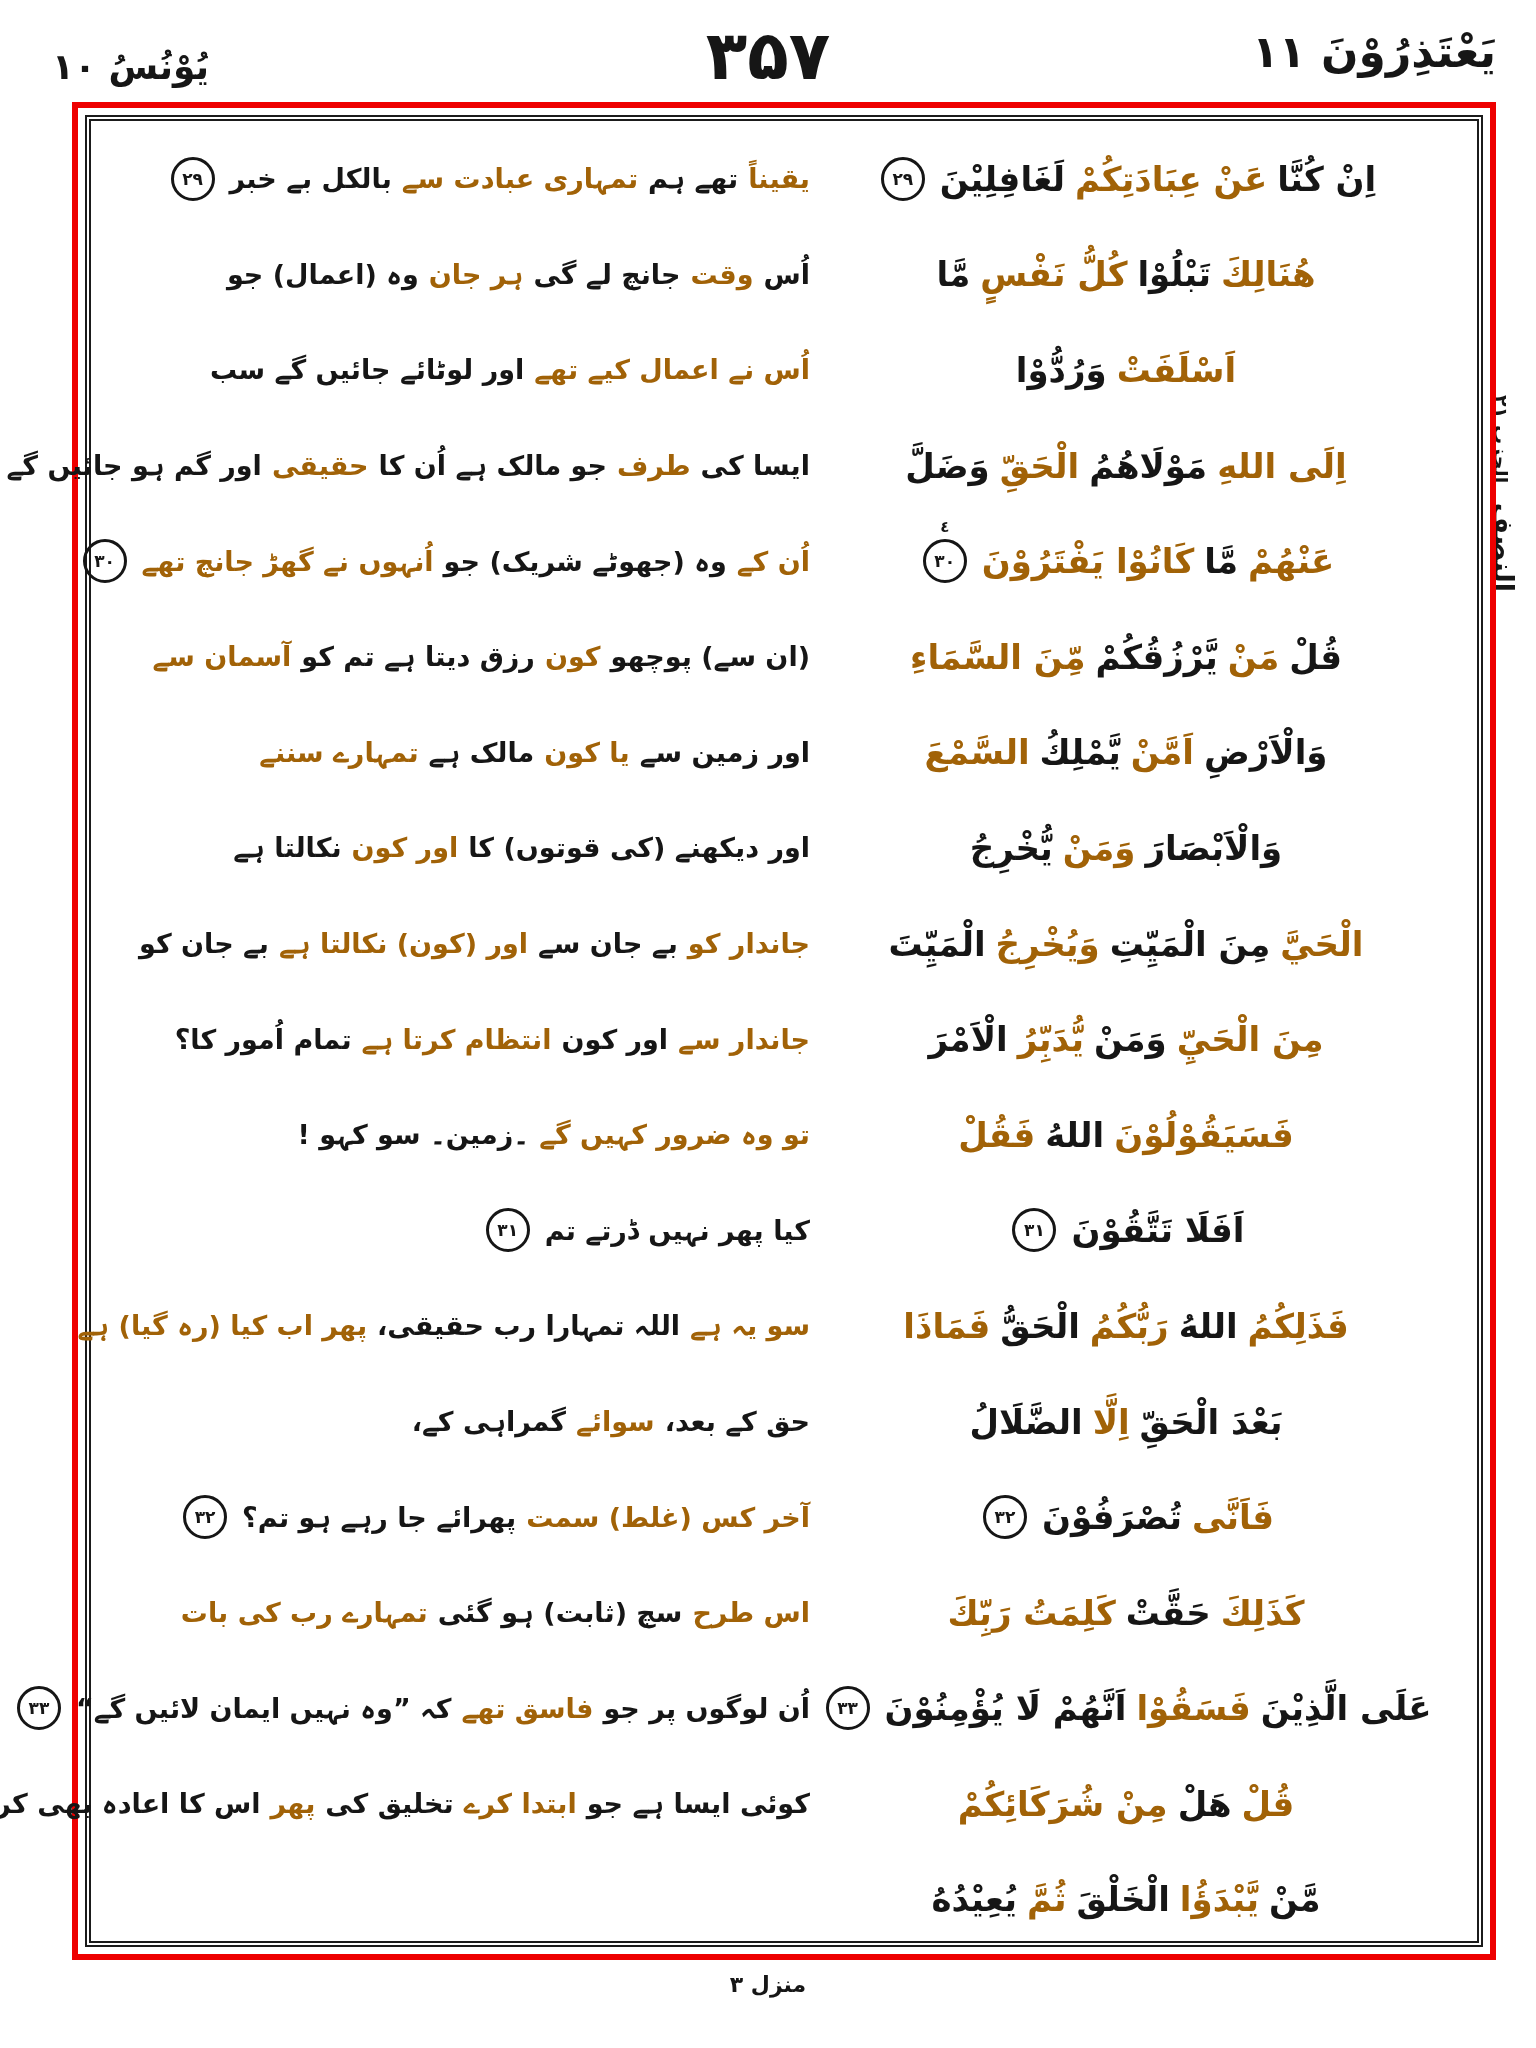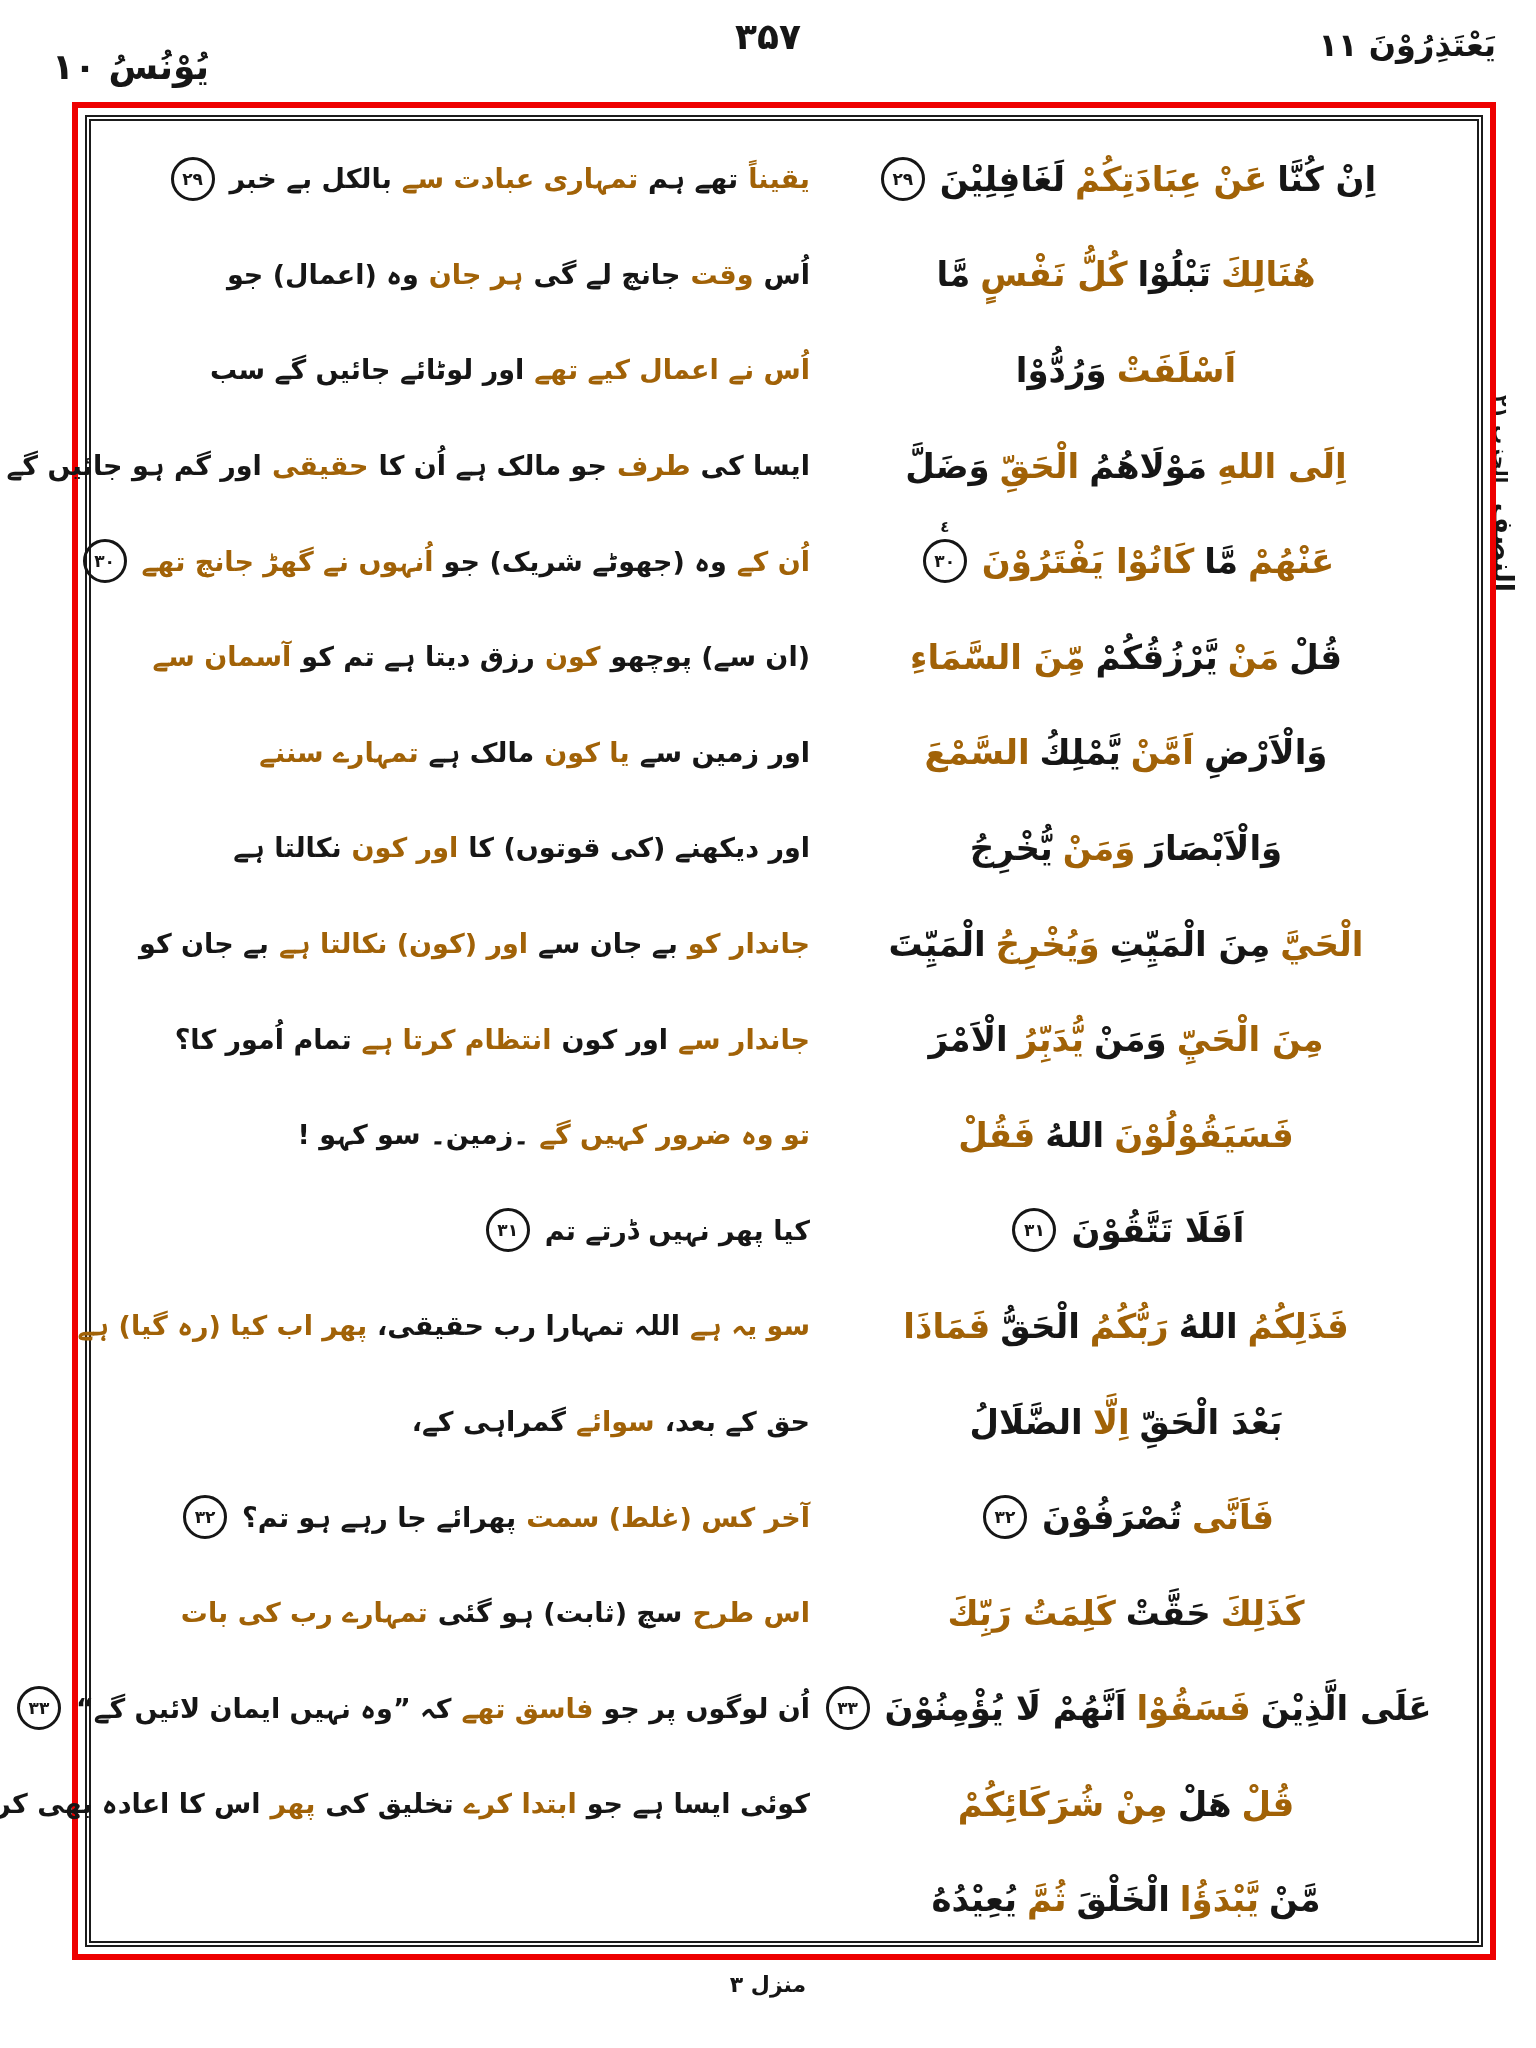--- a/index.html
+++ b/index.html
@@ -3,22 +3,22 @@
 <meta charset="utf-8">
 <style>
   html,body{margin:0;padding:0;}
   body{
     width:1536px;height:2048px;position:relative;overflow:hidden;
     background:#ffffff;color:#161616;
     font-family:"DejaVu Sans",sans-serif;
   }
   
   .hdr-left{position:absolute;top:26px;left:52px;font-size:36px;font-weight:bold;direction:rtl;margin-top:20px;}
-  .hdr-center{position:absolute;top:16px;left:0;right:0;text-align:center;font-size:36px;font-weight:bold;}
-  .hdr-right{position:absolute;top:26px;right:40px;font-size:32px;font-weight:bold;direction:rtl;}
+  .hdr-center{position:absolute;top:16px;left:0;right:0;text-align:center;font-size:68px;font-weight:bold;}
+  .hdr-right{position:absolute;top:26px;right:40px;font-size:44px;font-weight:bold;direction:rtl;}
   
   .frame{
     position:absolute;left:72px;top:102px;width:1424px;height:1858px;
     border:6px solid #ee0000;box-sizing:border-box;background:#ffffff;
   }
   .inner{position:absolute;top:7px;left:7px;right:7px;bottom:7px;border:6px double #1b1b1b;}
   
   .col{position:absolute;top:10px;bottom:10px;direction:rtl;}
   .col-urdu{left:18px;width:706px;}
   .col-arabic{right:38px;width:626px;}

